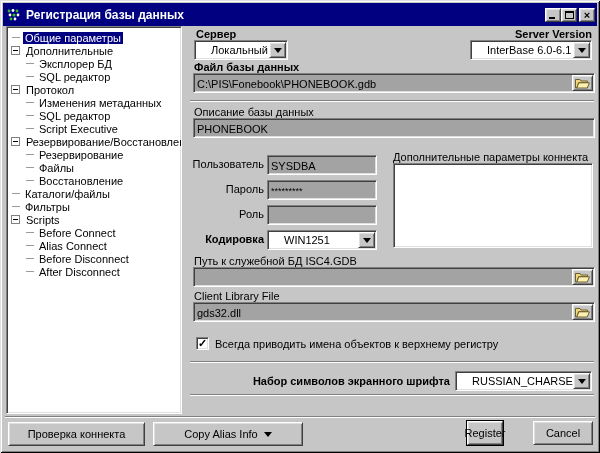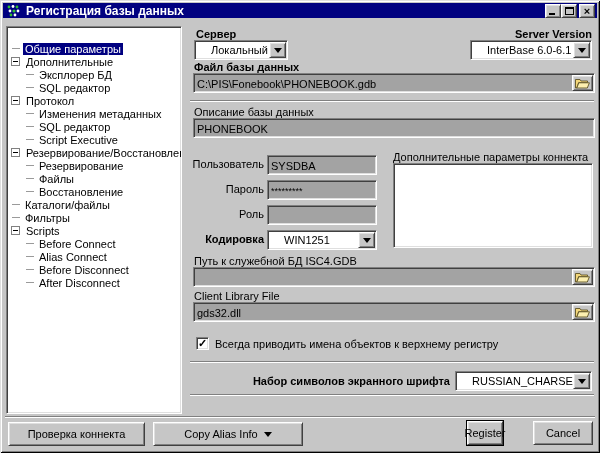--- a/index.html
+++ b/index.html
@@ -1,37 +1,37 @@
 <!DOCTYPE html>
 <html><head>
 <meta charset="utf-8">
 <style>
   html,body{margin:0;padding:0;}
   body{width:600px;height:453px;font-family:"Liberation Sans",sans-serif;background:#808080;}
   .w{position:relative;width:600px;height:453px;background:#c6c6c6;
      box-shadow:inset 1px 1px 0 #dfdfdf, inset -1px -1px 0 #000,
                 inset 2px 2px 0 #fff, inset -2px -2px 0 #808080;overflow:hidden;}
   
-  .tbar{position:absolute;left:3px;top:3px;right:3px;height:15px;background:#000080;
+  .tbar{position:absolute;left:3px;top:3px;right:3px;height:23px;background:#000080;
         display:flex;align-items:center;}
   .tbar .ticon{width:16px;height:14px;margin-left:3px;flex:none;}
   .tbar .ttext{color:#fff;font-size:12px;font-weight:bold;margin-left:4px;flex:1;
                white-space:nowrap;overflow:hidden;}
   .wbtn{width:16px;height:14px;background:#c6c6c6;flex:none;position:relative;
         border:1px solid;border-color:#fff #404040 #404040 #fff;
         box-shadow:inset 1px 1px 0 #dfdfdf, inset -1px -1px 0 #808080;
         box-sizing:border-box;display:flex;align-items:center;justify-content:center;}
   .wbtn.min::after{content:"";position:absolute;left:3px;bottom:2px;width:6px;border-top:2px solid #000;}
   .wbtn.max::after{content:"";width:7px;height:5px;border:1px solid #000;border-top:2px solid #000;}
   .wbtn.cls{margin-left:2px;margin-right:2px;font-size:11px;font-weight:bold;color:#000;line-height:10px;}
   
   .tree{position:absolute;left:6px;top:26px;width:176px;height:388px;background:#fff;
         border:1px solid;border-color:#808080 #fff #fff #808080;
         box-shadow:inset 1px 1px 0 #404040, inset -1px -1px 0 #dfdfdf;
-        box-sizing:border-box;padding-top:15px;overflow:hidden;}
+        box-sizing:border-box;padding-top:4px;overflow:hidden;}
   .trow{height:13px;display:flex;align-items:center;font-size:11px;white-space:nowrap;cursor:default;}
   .ebox{width:9px;height:9px;box-sizing:border-box;background:#fff;border:1px solid #808080;
         margin:0 4px 0 4px;position:relative;flex:none;}
   .ebox::after{content:"";position:absolute;left:1px;right:1px;top:3px;border-top:1px solid #000;}
   .dash{width:8px;border-top:1px solid #9a9a9a;margin-right:3px;flex:none;}
   .l0 .dash{margin-left:5px;}
   .l1{padding-left:19px;}
   .tlabel{padding:0 2px;}
   .tlabel.sel{background:#000080;color:#fff;}
   

